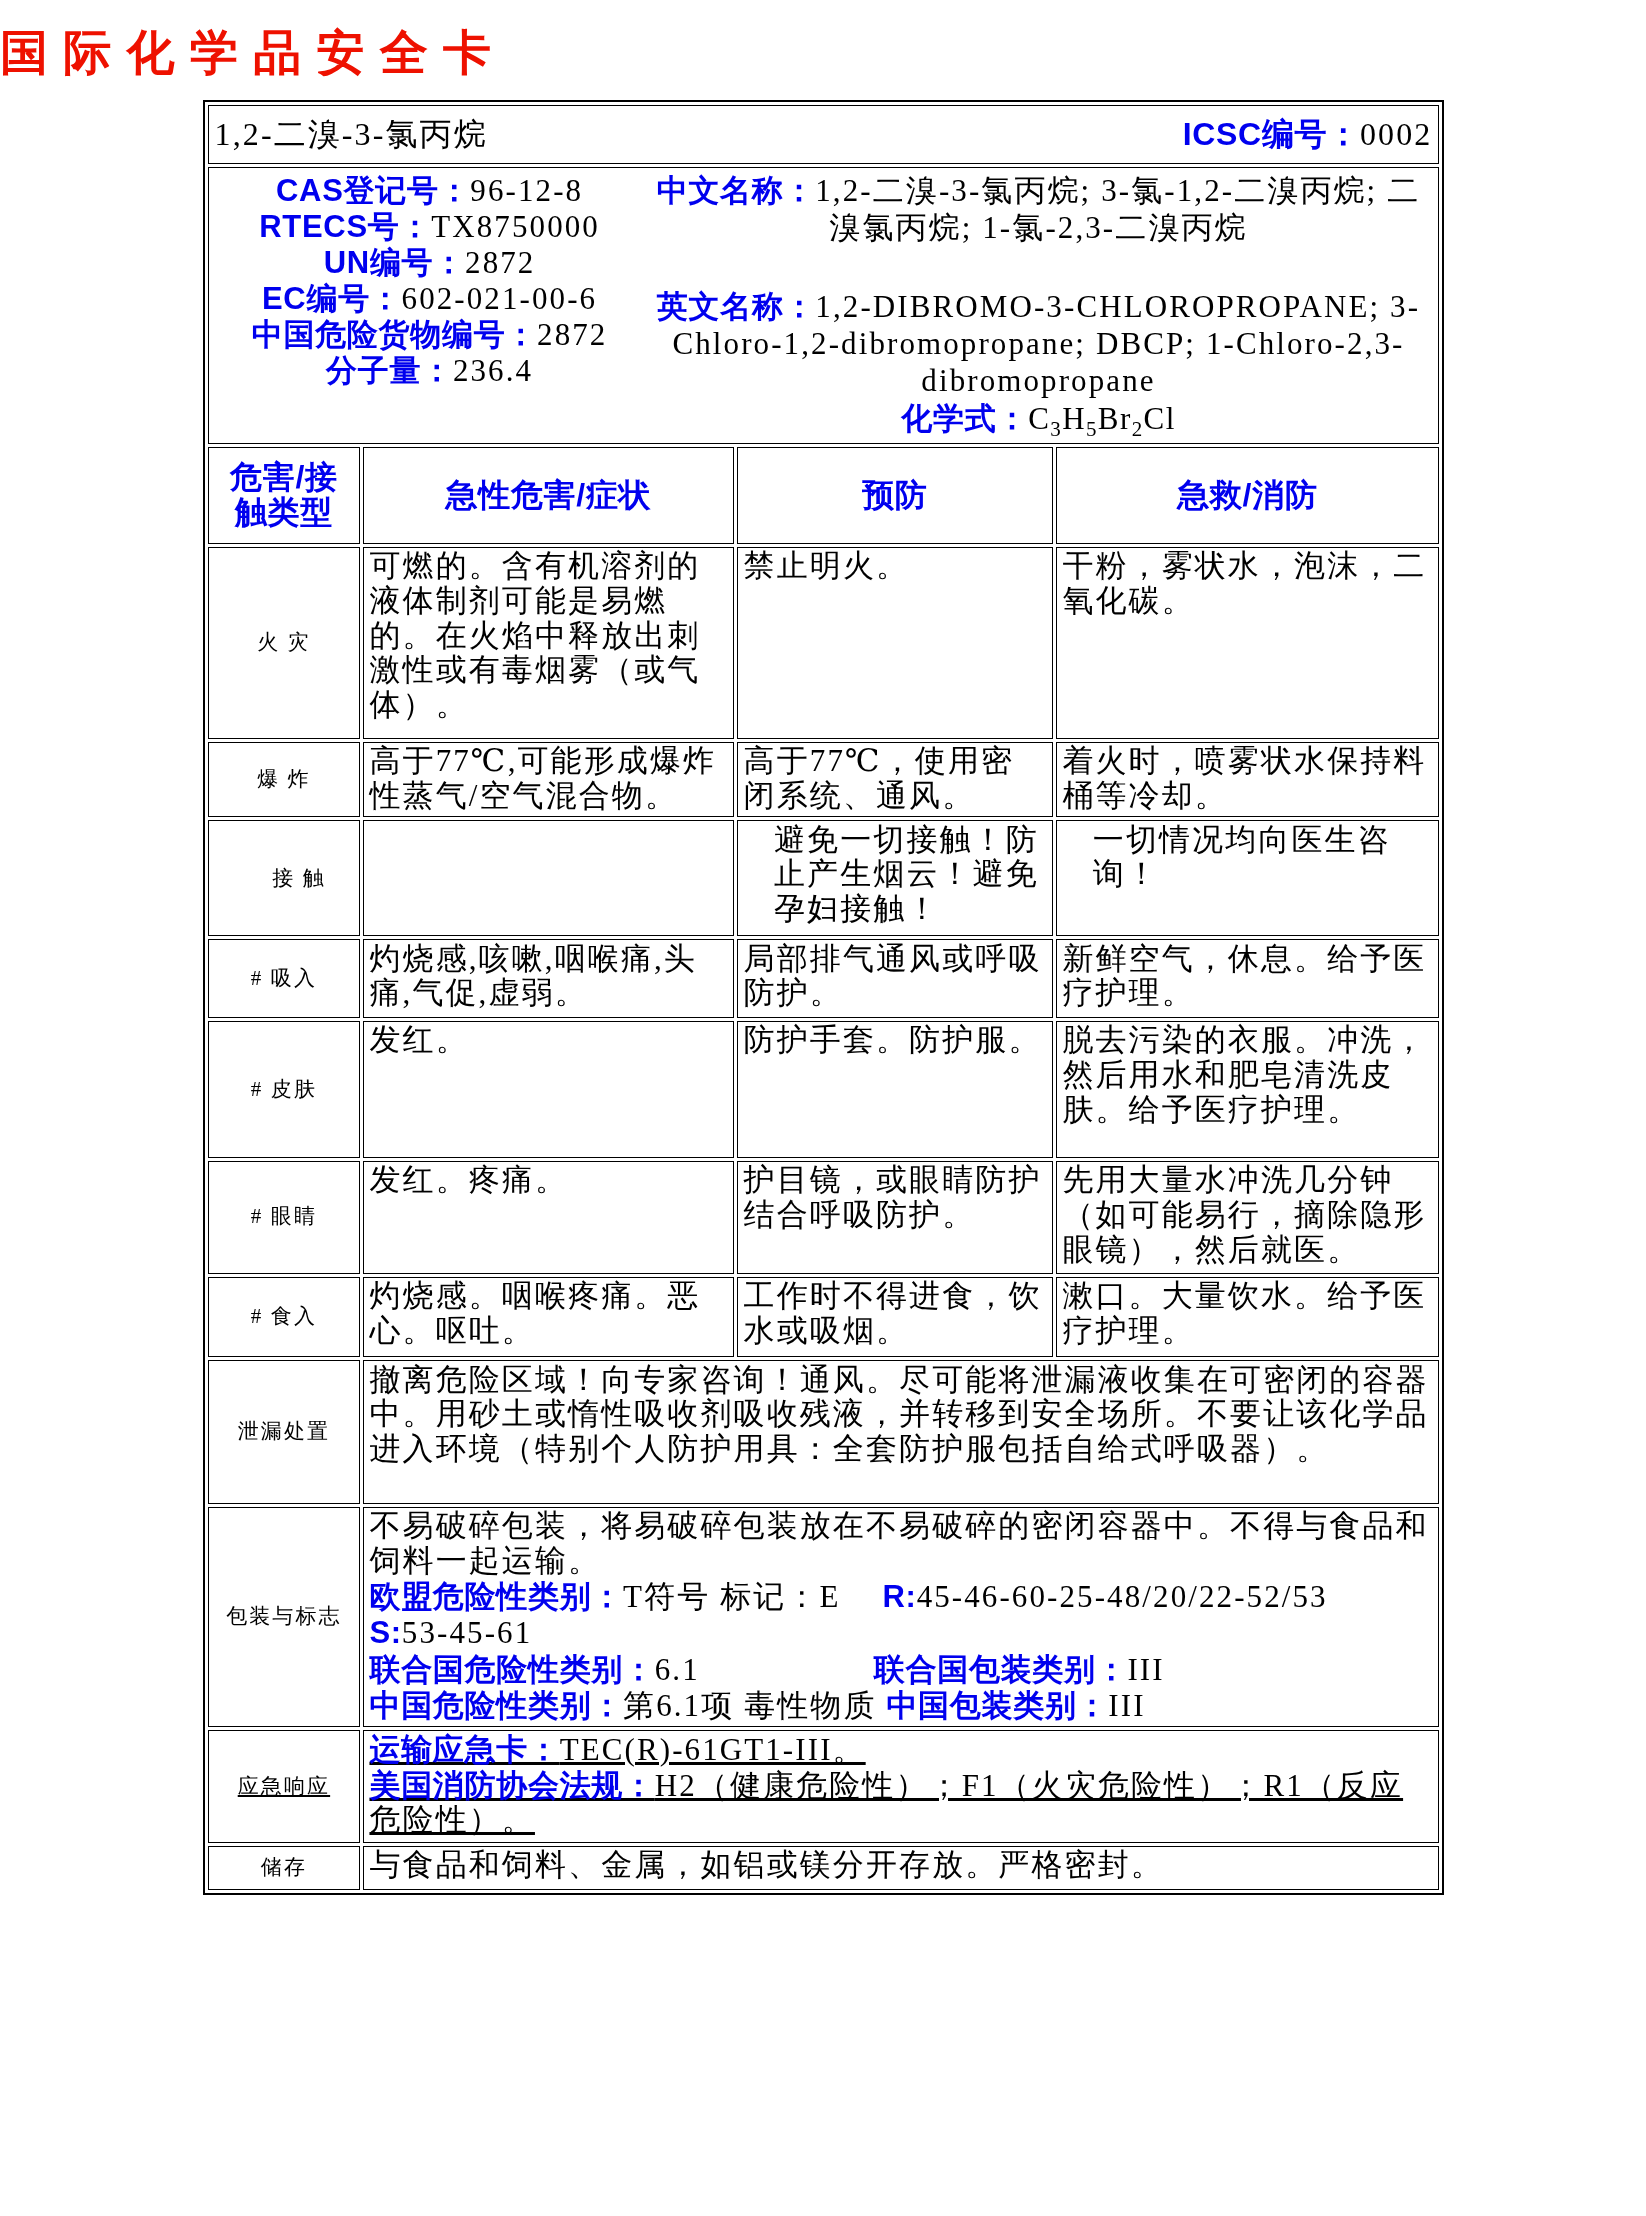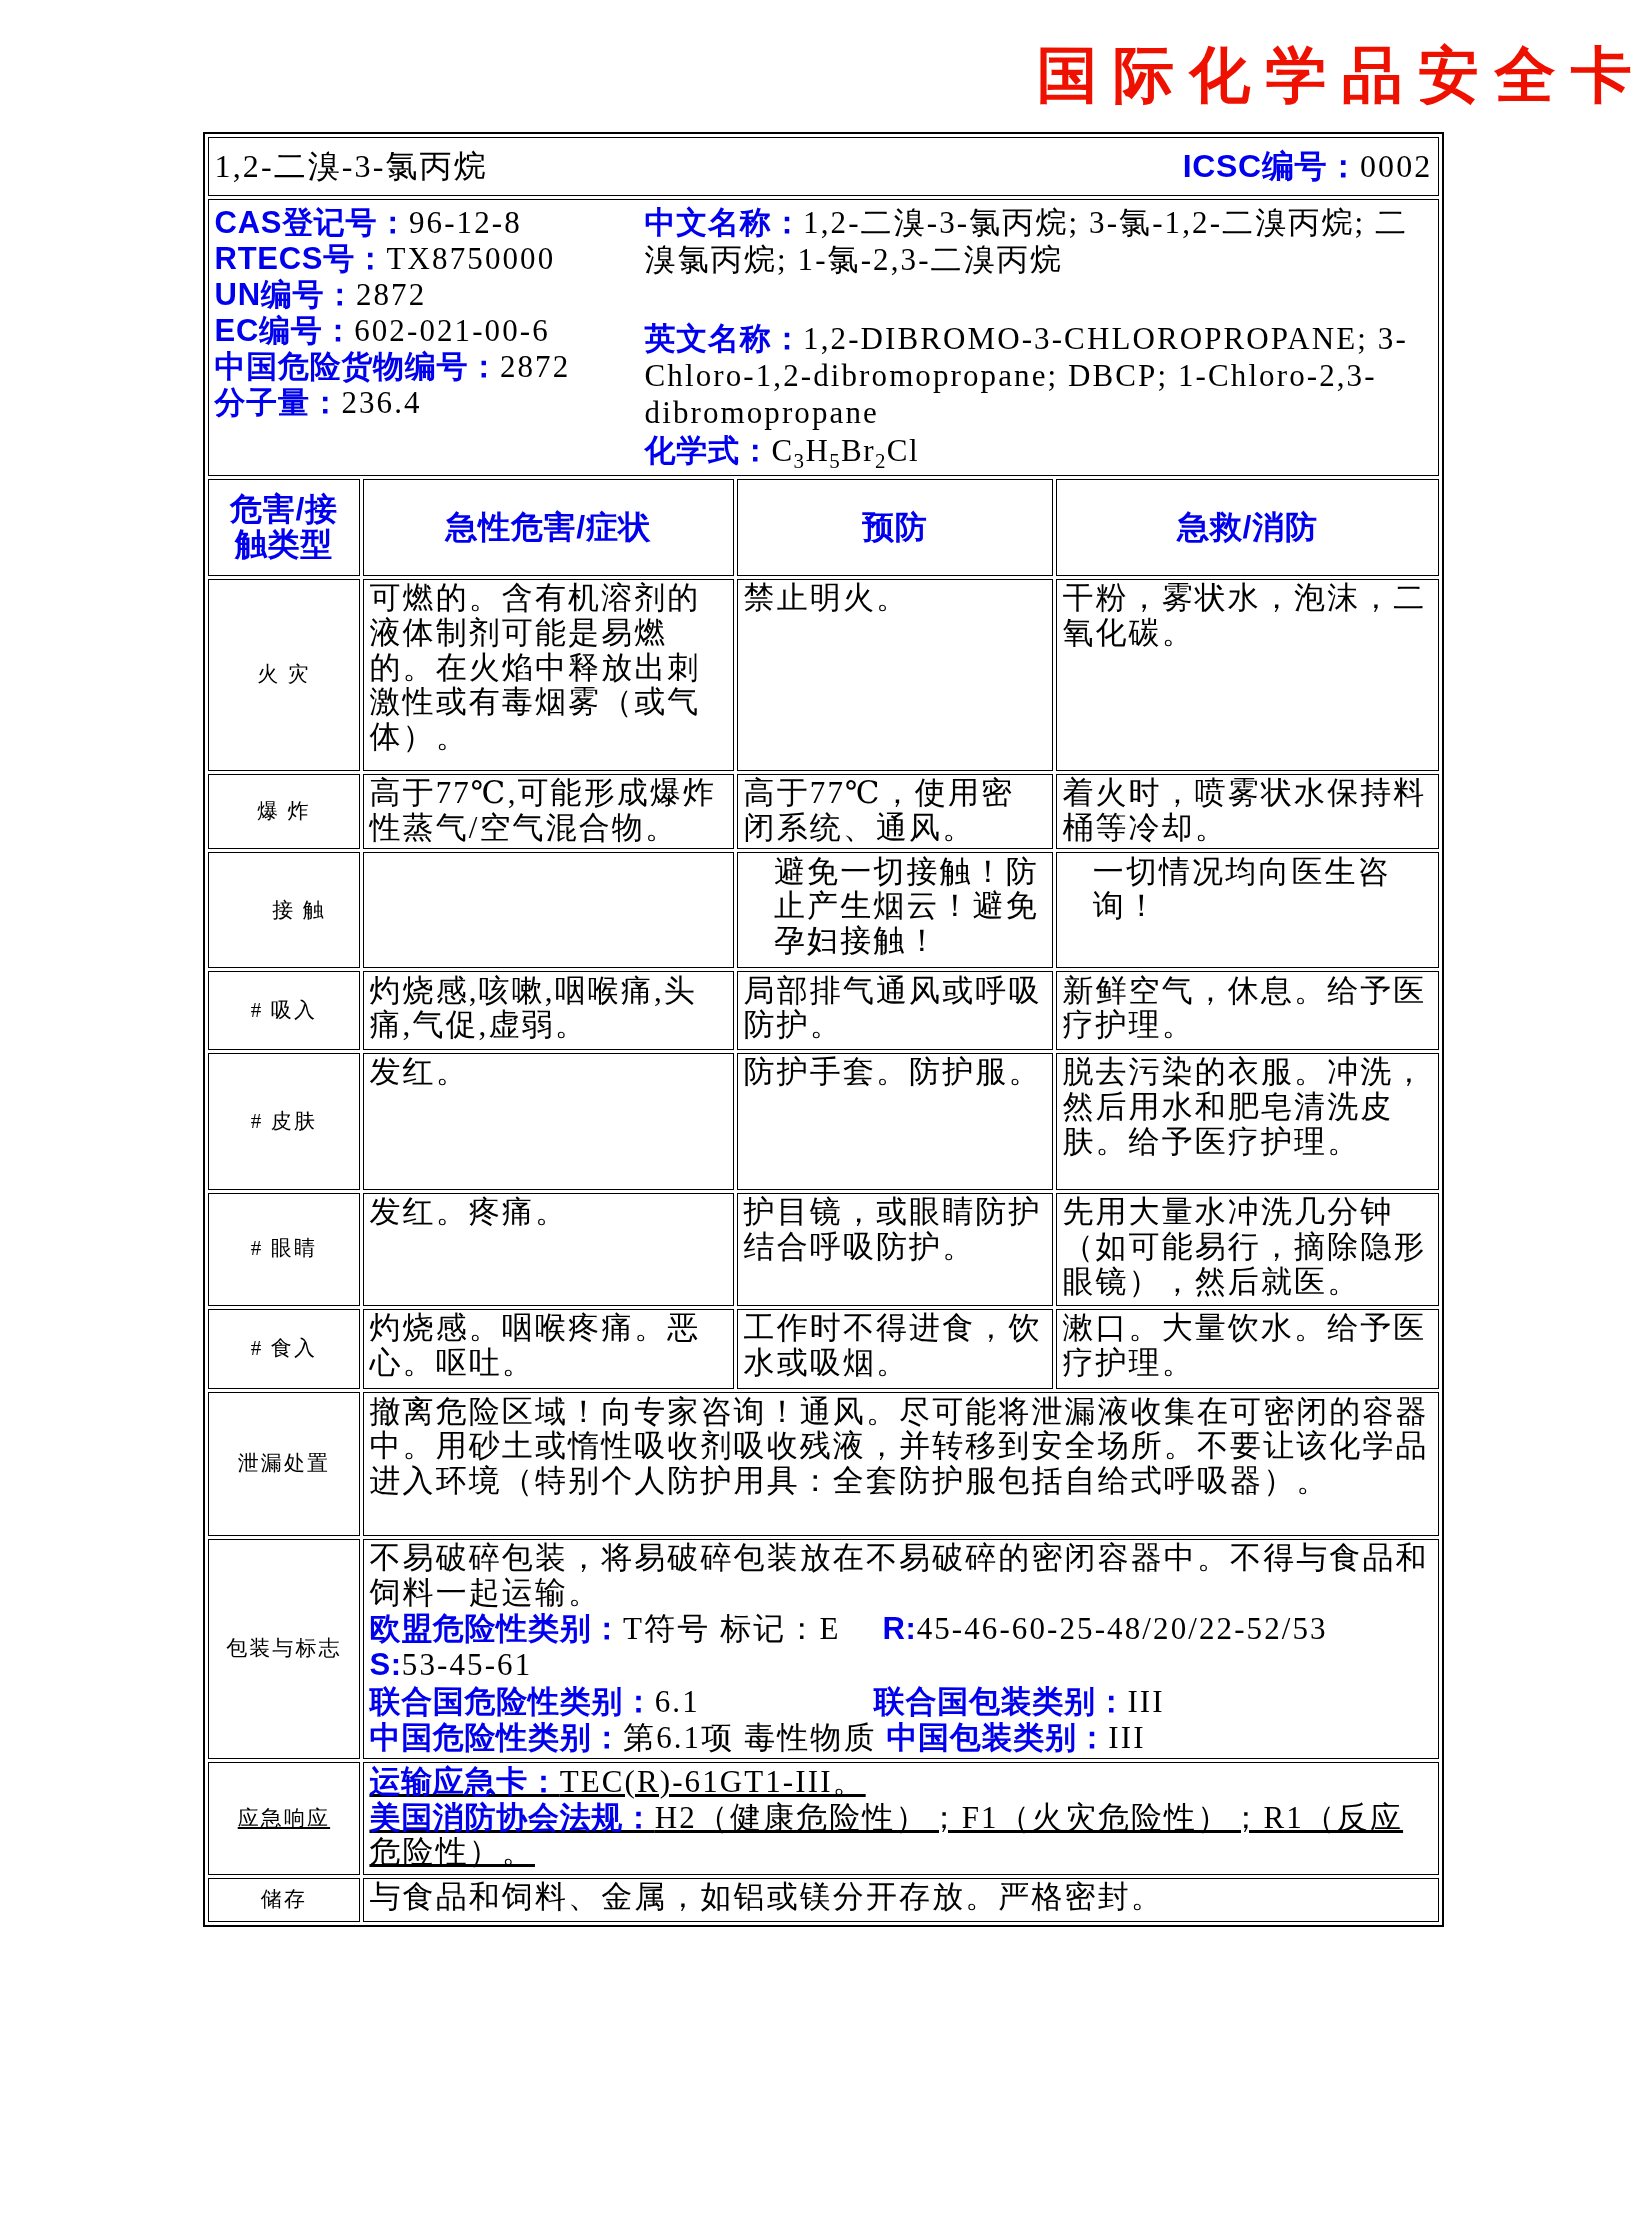--- a/index.html
+++ b/index.html
@@ -2,22 +2,22 @@
 <html style="--label-blue: #0000ee; --title-red: #ee1100;font-size:11px"><head>
 <meta charset="utf-8">
 <style>
   html,body { margin:0; padding:0; background:#ffffff; }
   body {
     width:1647px; height:2216px; position:relative;
     font-family:"Liberation Serif","DejaVu Serif",serif;
     color:#000;
   }
   .page-title {
-    margin:35px auto 0 auto; text-align:right;
-    font-size:61px; font-weight:bold; letter-spacing:15.3px;
+    margin:21px auto 0 auto; text-align:left;
+    font-size:48px; font-weight:bold; letter-spacing:15.3px;
     color:var(--title-red,#ee1100);
     font-family:"DejaVu Serif","Liberation Serif",serif;
   }
   table.card {
     width:1241px; margin:15.3px auto 0 auto;
     border:2.8px solid #000; border-spacing:3.5px; border-collapse:separate;
     table-layout:fixed; background:#fff;
   }
   td {
     border:1.4px solid #000; background:#fff;
@@ -39,21 +39,21 @@
   
   td.cell-top {
     height:54px; vertical-align:middle;margin-top:40px;
   }
   .top-flex { display:flex; justify-content:space-between; align-items:center; }
   .top-name { font-size:32px; }
   .top-icsc { font-size:32px; white-space:nowrap; }
   .top-icsc .val { color:#000; font-weight:normal; font-family:"Liberation Serif","DejaVu Serif",serif; }
 
   
-  td.cell-info { height:265px; }
+  td.cell-info { height:265px;text-align:center; }
   .info-flex { display:flex; align-items:stretch; }
   .info-left  { flex:0 0 430px; padding-top:4.2px; }
   .info-left  .line { margin-bottom:14.6px; }
   .info-right { flex:1 1 auto; padding-top:4px; }
   .info-right .line { margin-bottom:7px; line-height:1.18; }
   .formula-line { margin-top:2.8px; }
   .formula-value { color:#000; letter-spacing:1.4px; }
   .formula-value sub { font-size:21px; }
 
   

